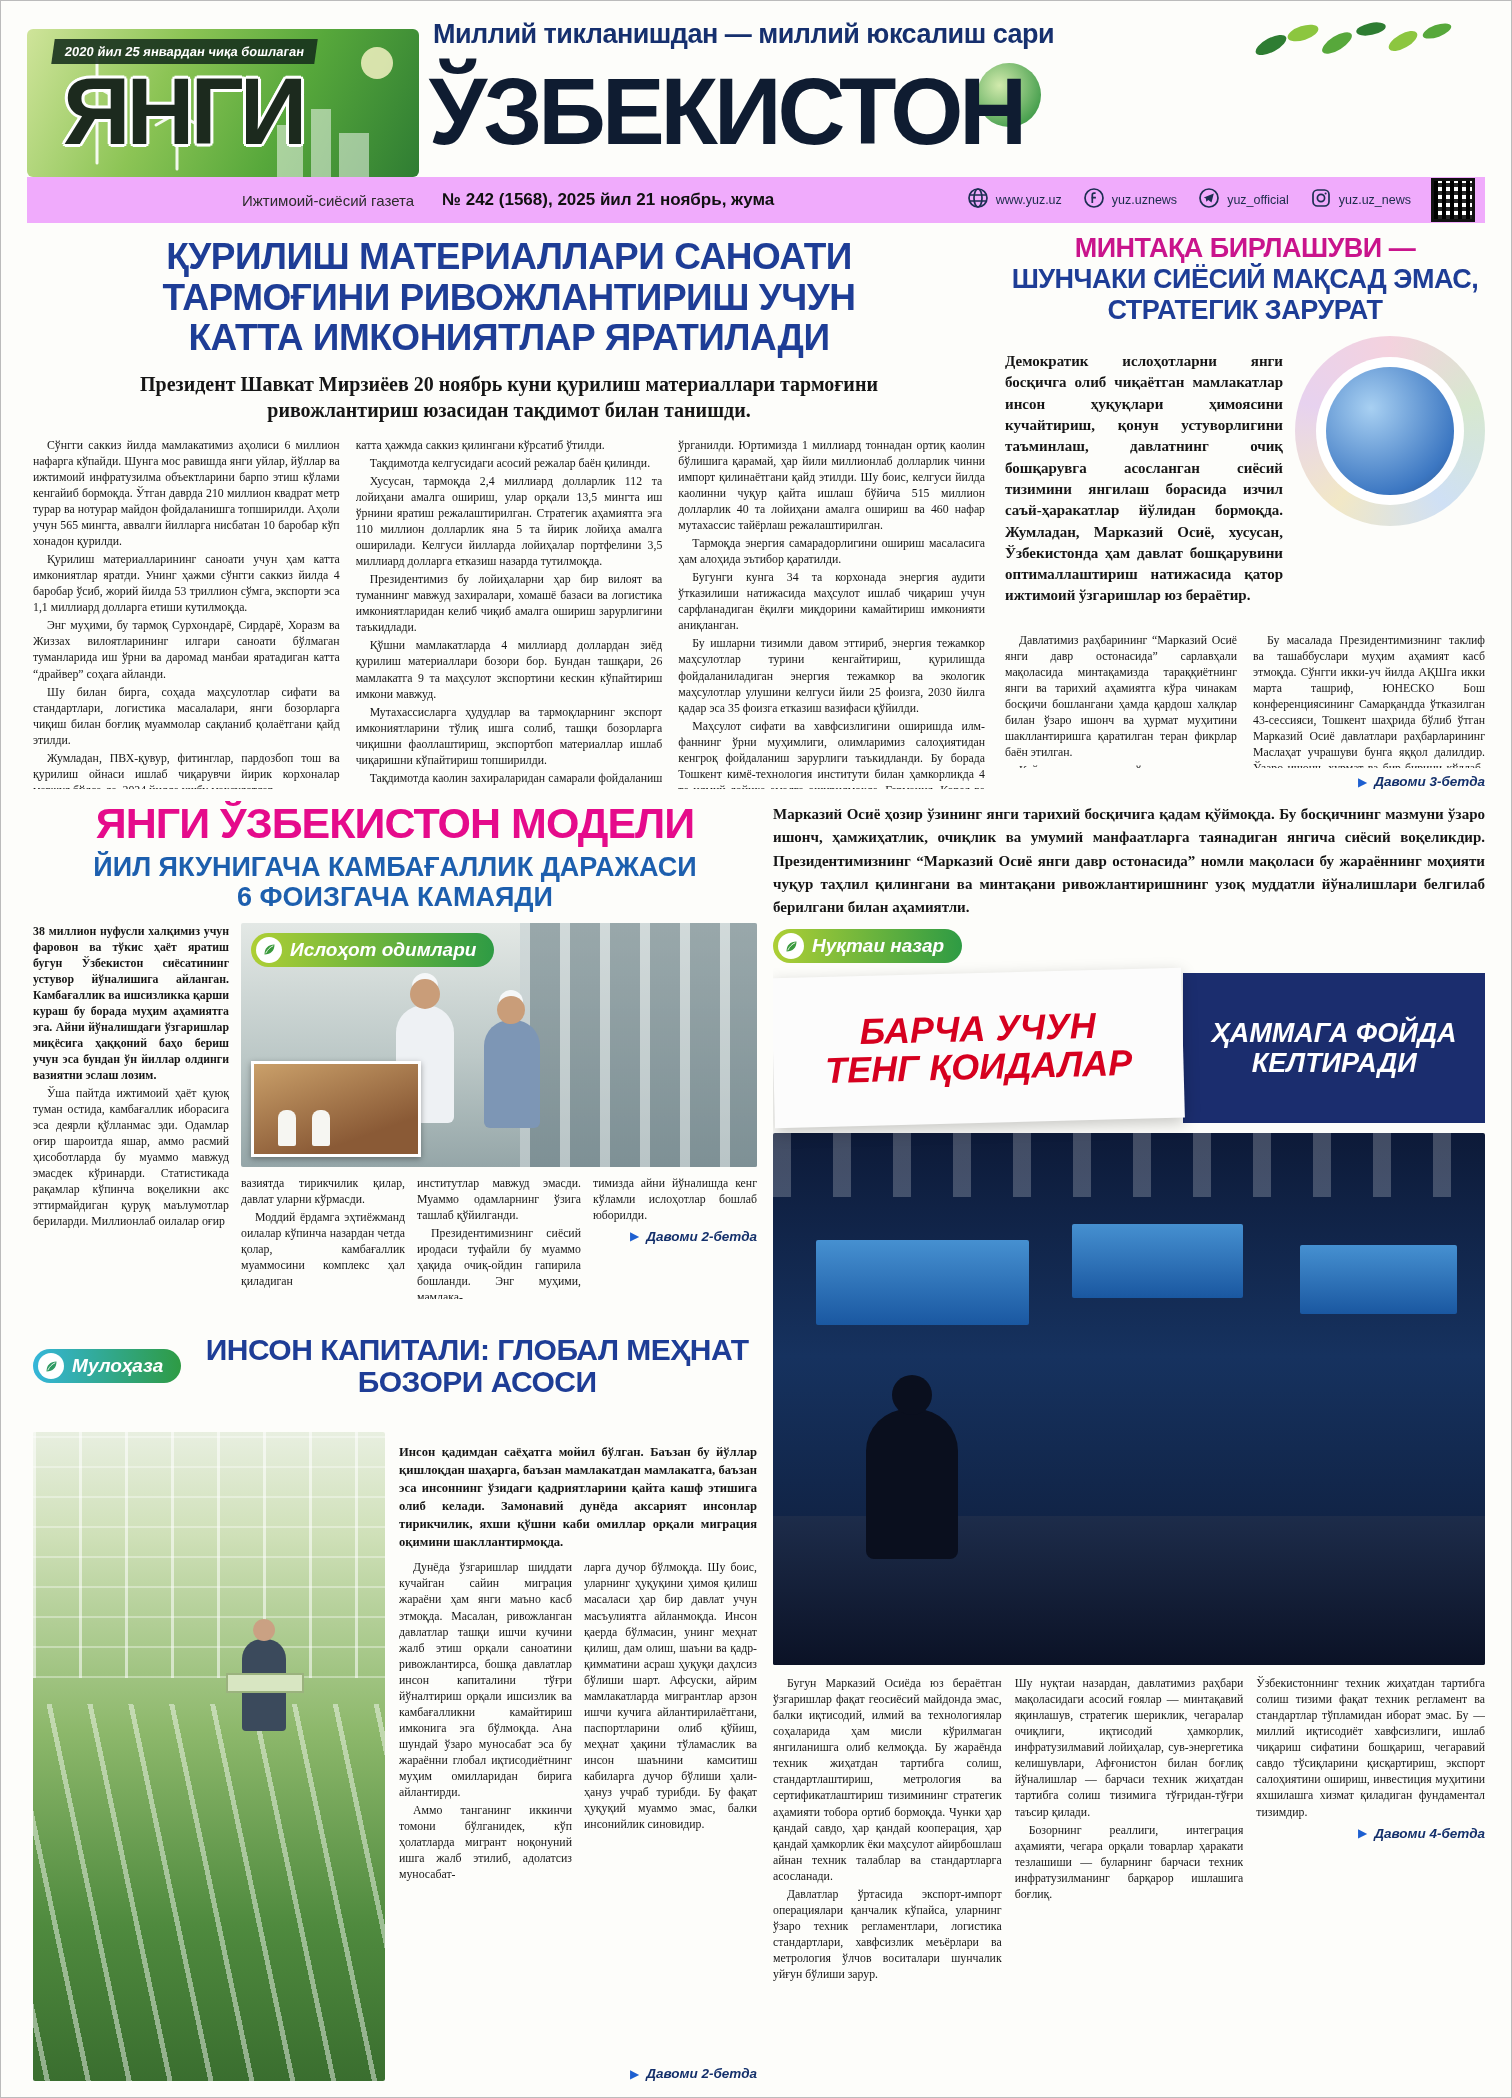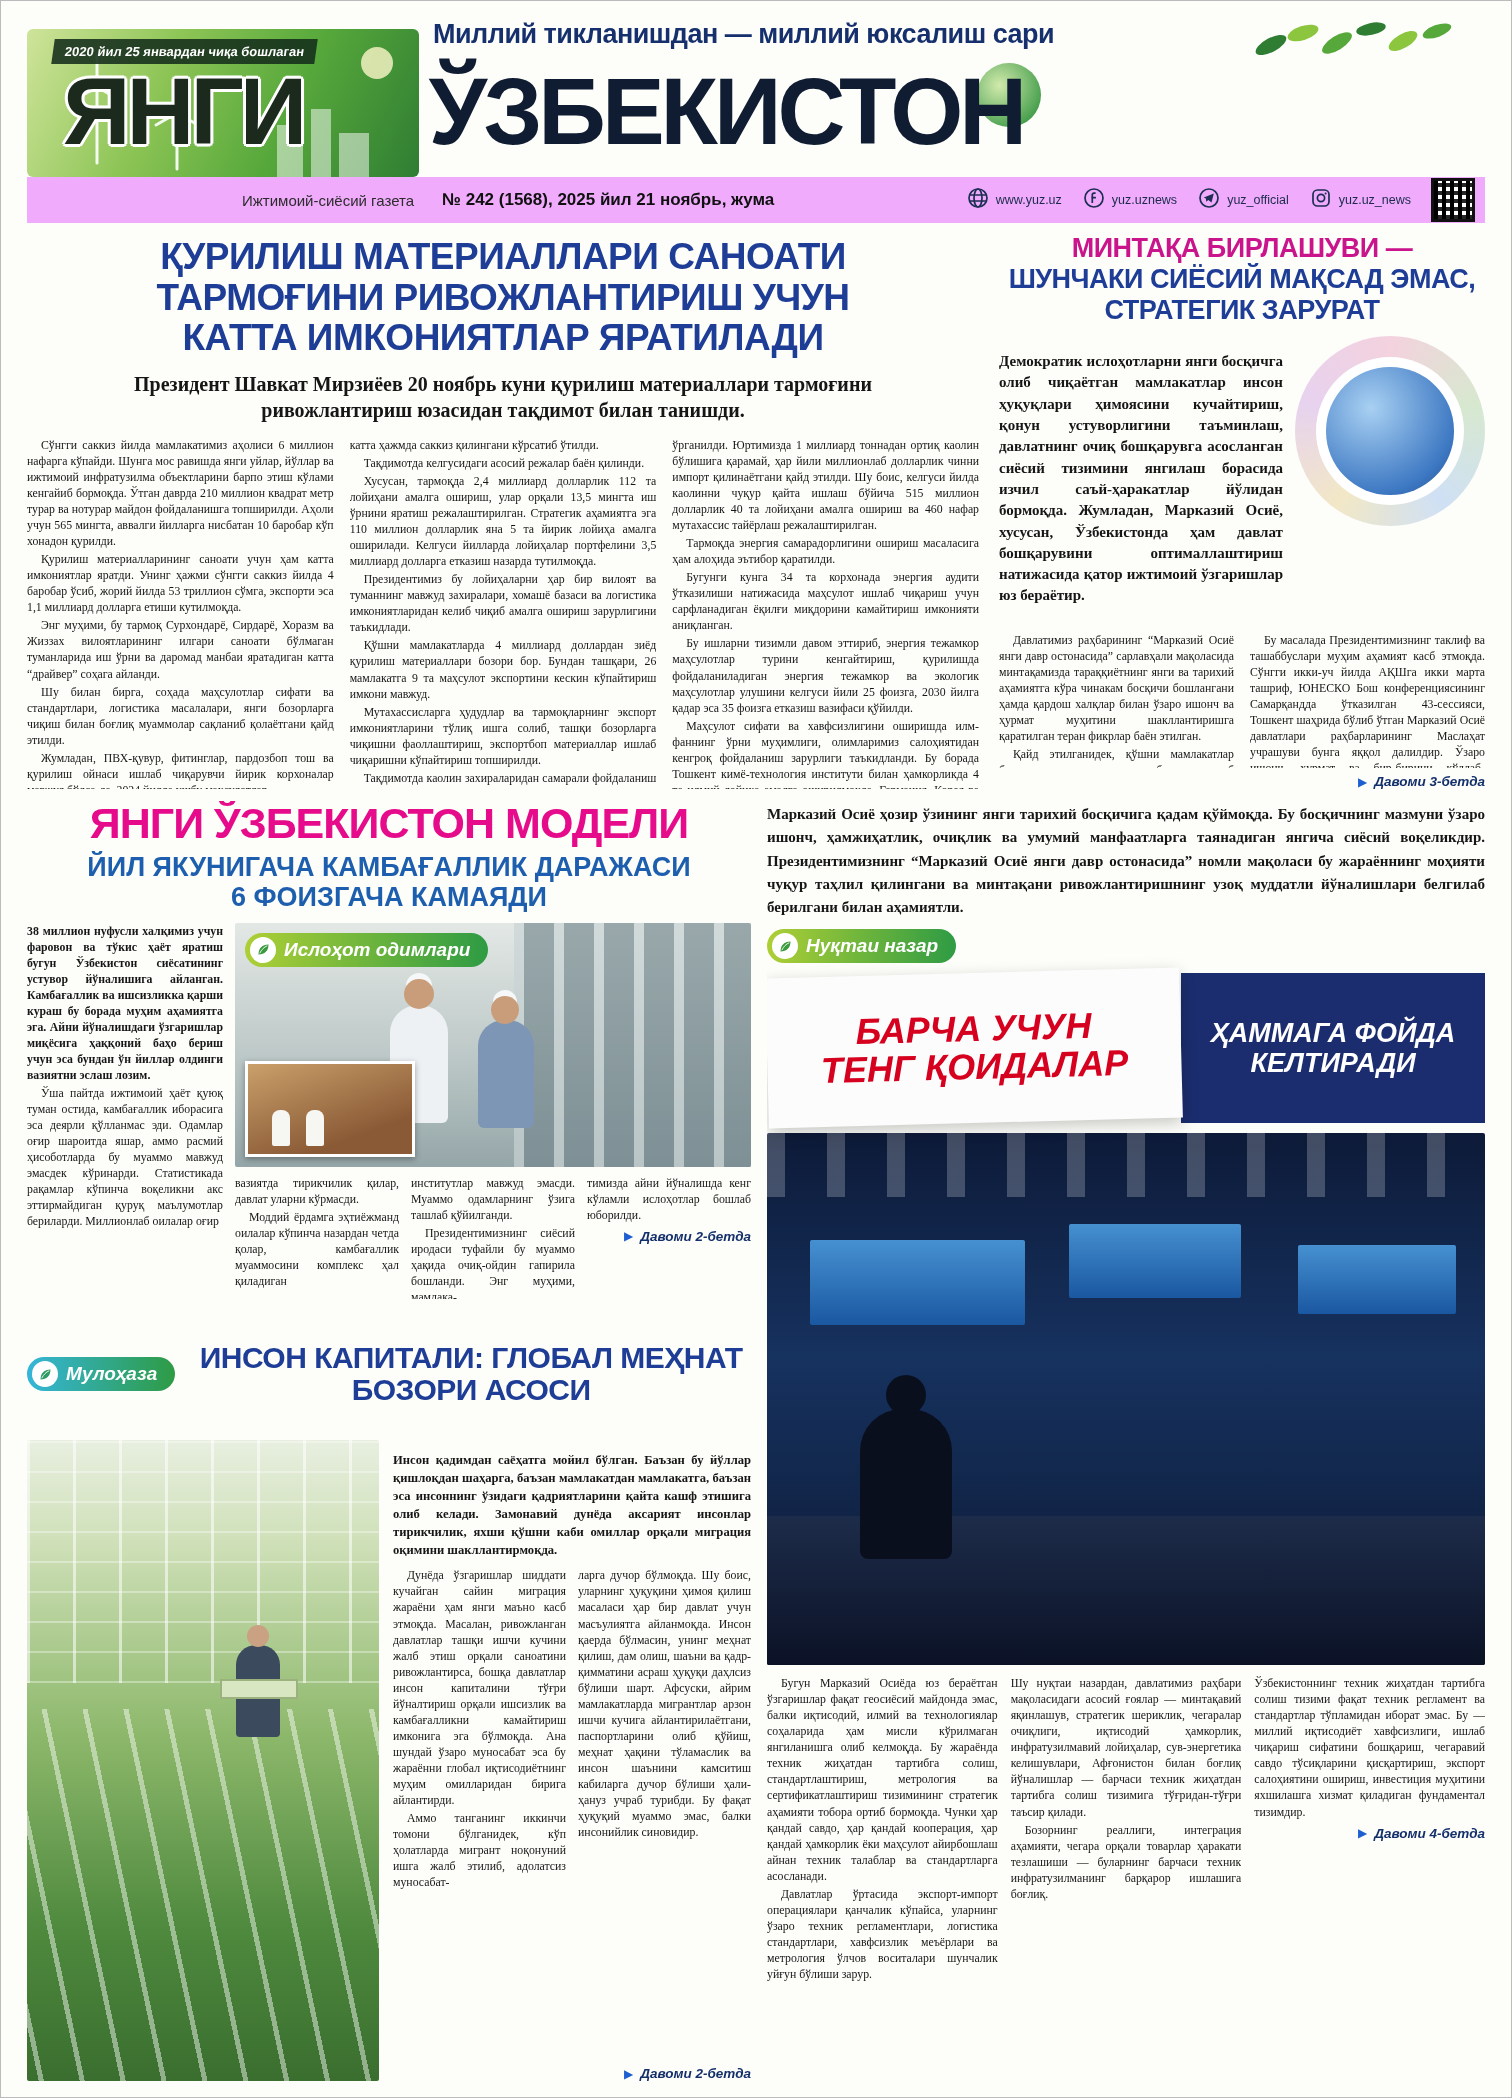--- a/index.html
+++ b/index.html
@@ -26,21 +26,21 @@
   .ptype { font:15px "Liberation Sans",sans-serif; color:#2c2c2c; white-space:nowrap; }
   .issue { font:bold 17px "Liberation Sans",sans-serif; color:#101010; white-space:nowrap; }
   .socials { display:flex; gap:20px; margin-left:auto; align-items:center; }
   .soc { display:flex; align-items:center; gap:6px; cursor:pointer; }
   .soc-lb { font:12.5px "Liberation Sans",sans-serif; color:#1a2b4a; }
   .qr { width:44px; height:44px; border:3px solid #111; background:
         repeating-linear-gradient(0deg,rgba(0,0,0,.85) 0 4px,transparent 4px 8px),
         repeating-linear-gradient(90deg,#000 0 4px,#fff 4px 8px); }
 
   
-  main { flex:1; min-height:0; display:flex; flex-direction:column; }
+  main { flex:1; min-height:0; display:flex; flex-direction:column;margin-left:6px; }
   .bodytext { font-family:"Liberation Serif",serif; font-size:11.8px; line-height:1.36; text-align:justify; }
   p.bp { margin:0 0 2px; text-indent:14px; }
   p.ni { text-indent:0; }
   .col { flex:1; min-width:0; overflow:hidden; }
   .more { display:flex; justify-content:flex-end; align-items:center; gap:7px;
           font:italic bold 13.5px "Liberation Sans",sans-serif; color:#14306b; margin-top:6px; }
   .tri { color:#1d5fd0; font:12px "DejaVu Sans",sans-serif; }
   .badge { display:inline-flex; align-items:center; gap:8px; padding:4px 18px 4px 5px; border-radius:30px;
            color:#fff; font:italic bold 19px "Liberation Sans",sans-serif; white-space:nowrap; }
   .badge .dot { width:26px; height:26px; border-radius:50%; background:#fff; display:flex; align-items:center; justify-content:center; font-style:normal; }
@@ -64,21 +64,21 @@
   .globe-wrap { width:190px; height:190px; border-radius:50%; flex:0 0 auto;
                 background:conic-gradient(#f4d2de,#d7e8cf,#cfe0f5,#f2e8c6,#e7d2ef,#f4d2de);
                 display:flex; align-items:center; justify-content:center; }
   .globe-mid { width:78%; height:78%; border-radius:50%; background:#fff; display:flex; align-items:center; justify-content:center; }
   .globe-core { width:86%; height:86%; border-radius:50%;
                 background:radial-gradient(circle at 35% 32%, #a8d0f2, #3c77c2 72%, #274f85); }
   .a2-body { flex:1; min-height:0; overflow:hidden; margin-top:10px; column-count:2; column-gap:16px; }
 
   
   .band2 { display:flex; gap:16px; flex:1; min-height:0; margin-top:12px; }
-  .left-stack { width:724px; flex:0 0 auto; display:flex; flex-direction:column; gap:16px; min-height:0; }
+  .left-stack { width:724px; flex:0 0 auto; display:flex; flex-direction:column; gap:8px; min-height:0; }
 
   .a3 { height:498px; flex:0 0 auto; display:flex; flex-direction:column; overflow:hidden; }
   .h-a3 { font:bold 43px/1.05 "Liberation Sans",sans-serif; color:#e50b8b; text-align:center; margin:0 0 6px; letter-spacing:-1px; }
   .sub-a3 { font:bold 27px/1.12 "Liberation Sans",sans-serif; color:#1d5fae; text-align:center; max-width:610px; margin:0 auto 10px; }
   .a3-body { display:flex; gap:12px; flex:1; min-height:0; }
   .a3-left { width:196px; flex:0 0 auto; overflow:hidden; }
   .a3-right { flex:1; min-width:0; display:flex; flex-direction:column; }
   .a3-photo { height:244px; position:relative; border-radius:2px; overflow:hidden;
               background:linear-gradient(180deg,#e3e8e5 0%,#bcc8c7 55%,#95a6a8 100%); }
   .machines { position:absolute; right:0; top:0; bottom:0; width:46%;

